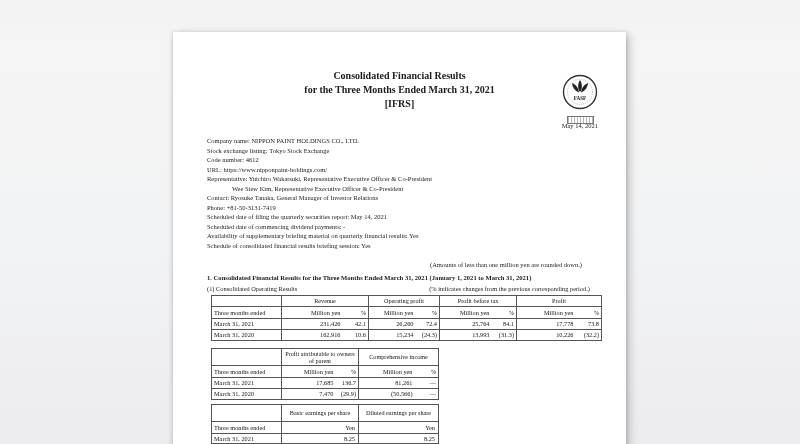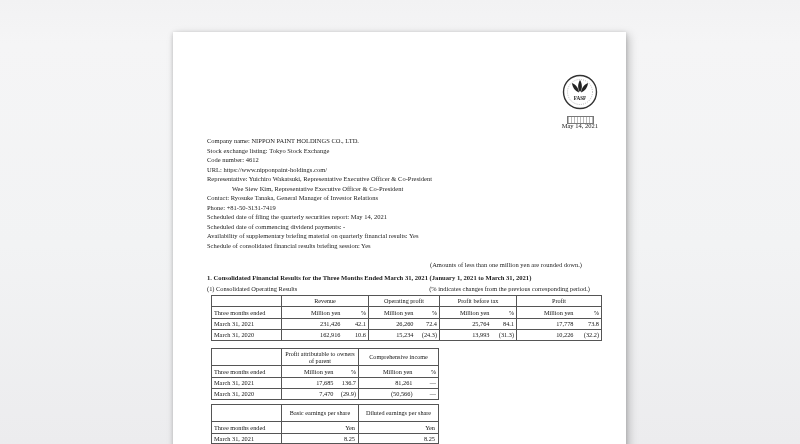--- a/index.html
+++ b/index.html
@@ -44,20 +44,25 @@
   .urow{height:12px;}
   .drow{height:11px;}
   .drow3{height:10px;}
   .gh{font-size:6.2px;}
 </style>
 </head>
 <body>
 
 <div class="page">
 
+  <div class="title-block">
+    <div>Consolidated Financial Results</div>
+    <div>for the Three Months Ended March 31, 2021</div>
+    <div>[IFRS]</div>
+  </div>
 
   <div class="seal">
     <span>
       <svg width="36" height="36" viewBox="0 0 36 36">
         <circle cx="18" cy="18" r="16.5" fill="none" stroke="#333" stroke-width="1.4"></circle>
         <circle cx="18" cy="18" r="12.5" fill="none" stroke="#777" stroke-width="0.5" stroke-dasharray="1,1.2"></circle>
         <path d="M18 6 C15.5 10 15.5 15 18 18 C20.5 15 20.5 10 18 6 Z" fill="#222"></path>
         <path d="M10 9 C10.5 13.5 13 17 17 18.5 C16.5 14 14 10.5 10 9 Z" fill="#222"></path>
         <path d="M26 9 C25.5 13.5 23 17 19 18.5 C19.5 14 22 10.5 26 9 Z" fill="#222"></path>
         <text x="18" y="25.5" text-anchor="middle" font-size="5.2" font-weight="bold" fill="#222" font-family="Liberation Serif, serif">FASF</text>

